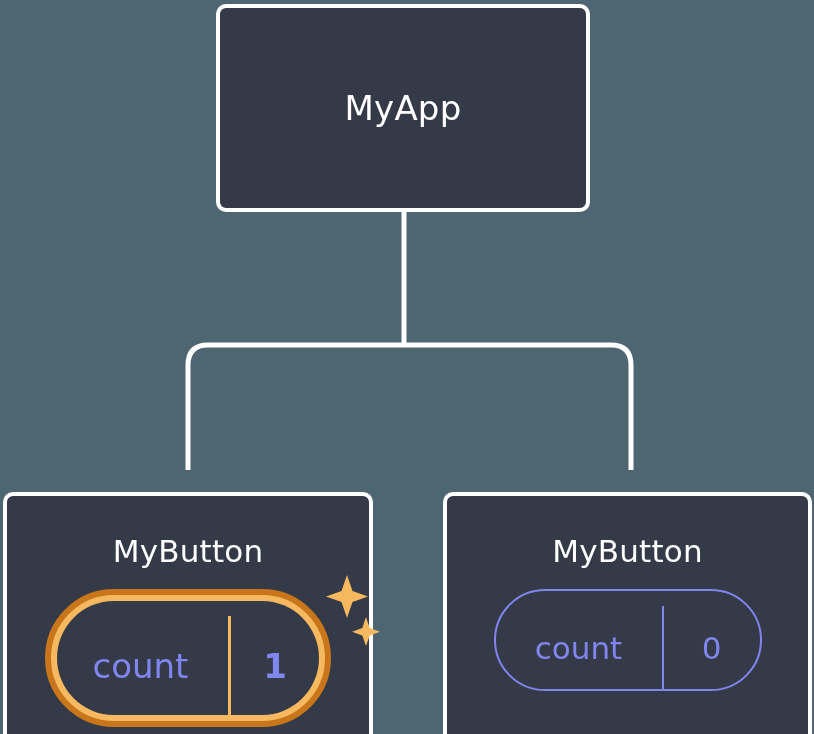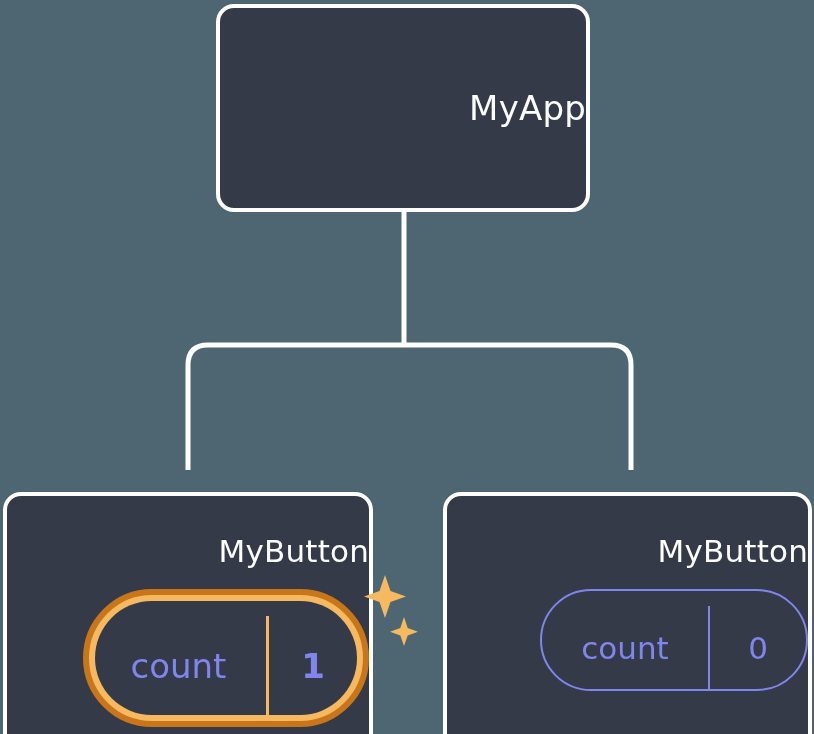--- a/index.html
+++ b/index.html
@@ -26,24 +26,24 @@
     width: 814px;
     height: 734px;
     pointer-events: none;
   }
   
   .node {
     position: absolute;
     box-sizing: border-box;
     background: #343a48;
     border: 4px solid #ffffff;
-    border-radius: 18px;
+    border-radius: 10px;
     display: flex;
     flex-direction: column;
-    align-items: flex-end;
+    align-items: center;
   }
   .node-root {
     left: 216px;
     top: 4px;
     width: 374px;
     height: 208px;
     justify-content: center;
   }
   .node-child {
     top: 492px;

